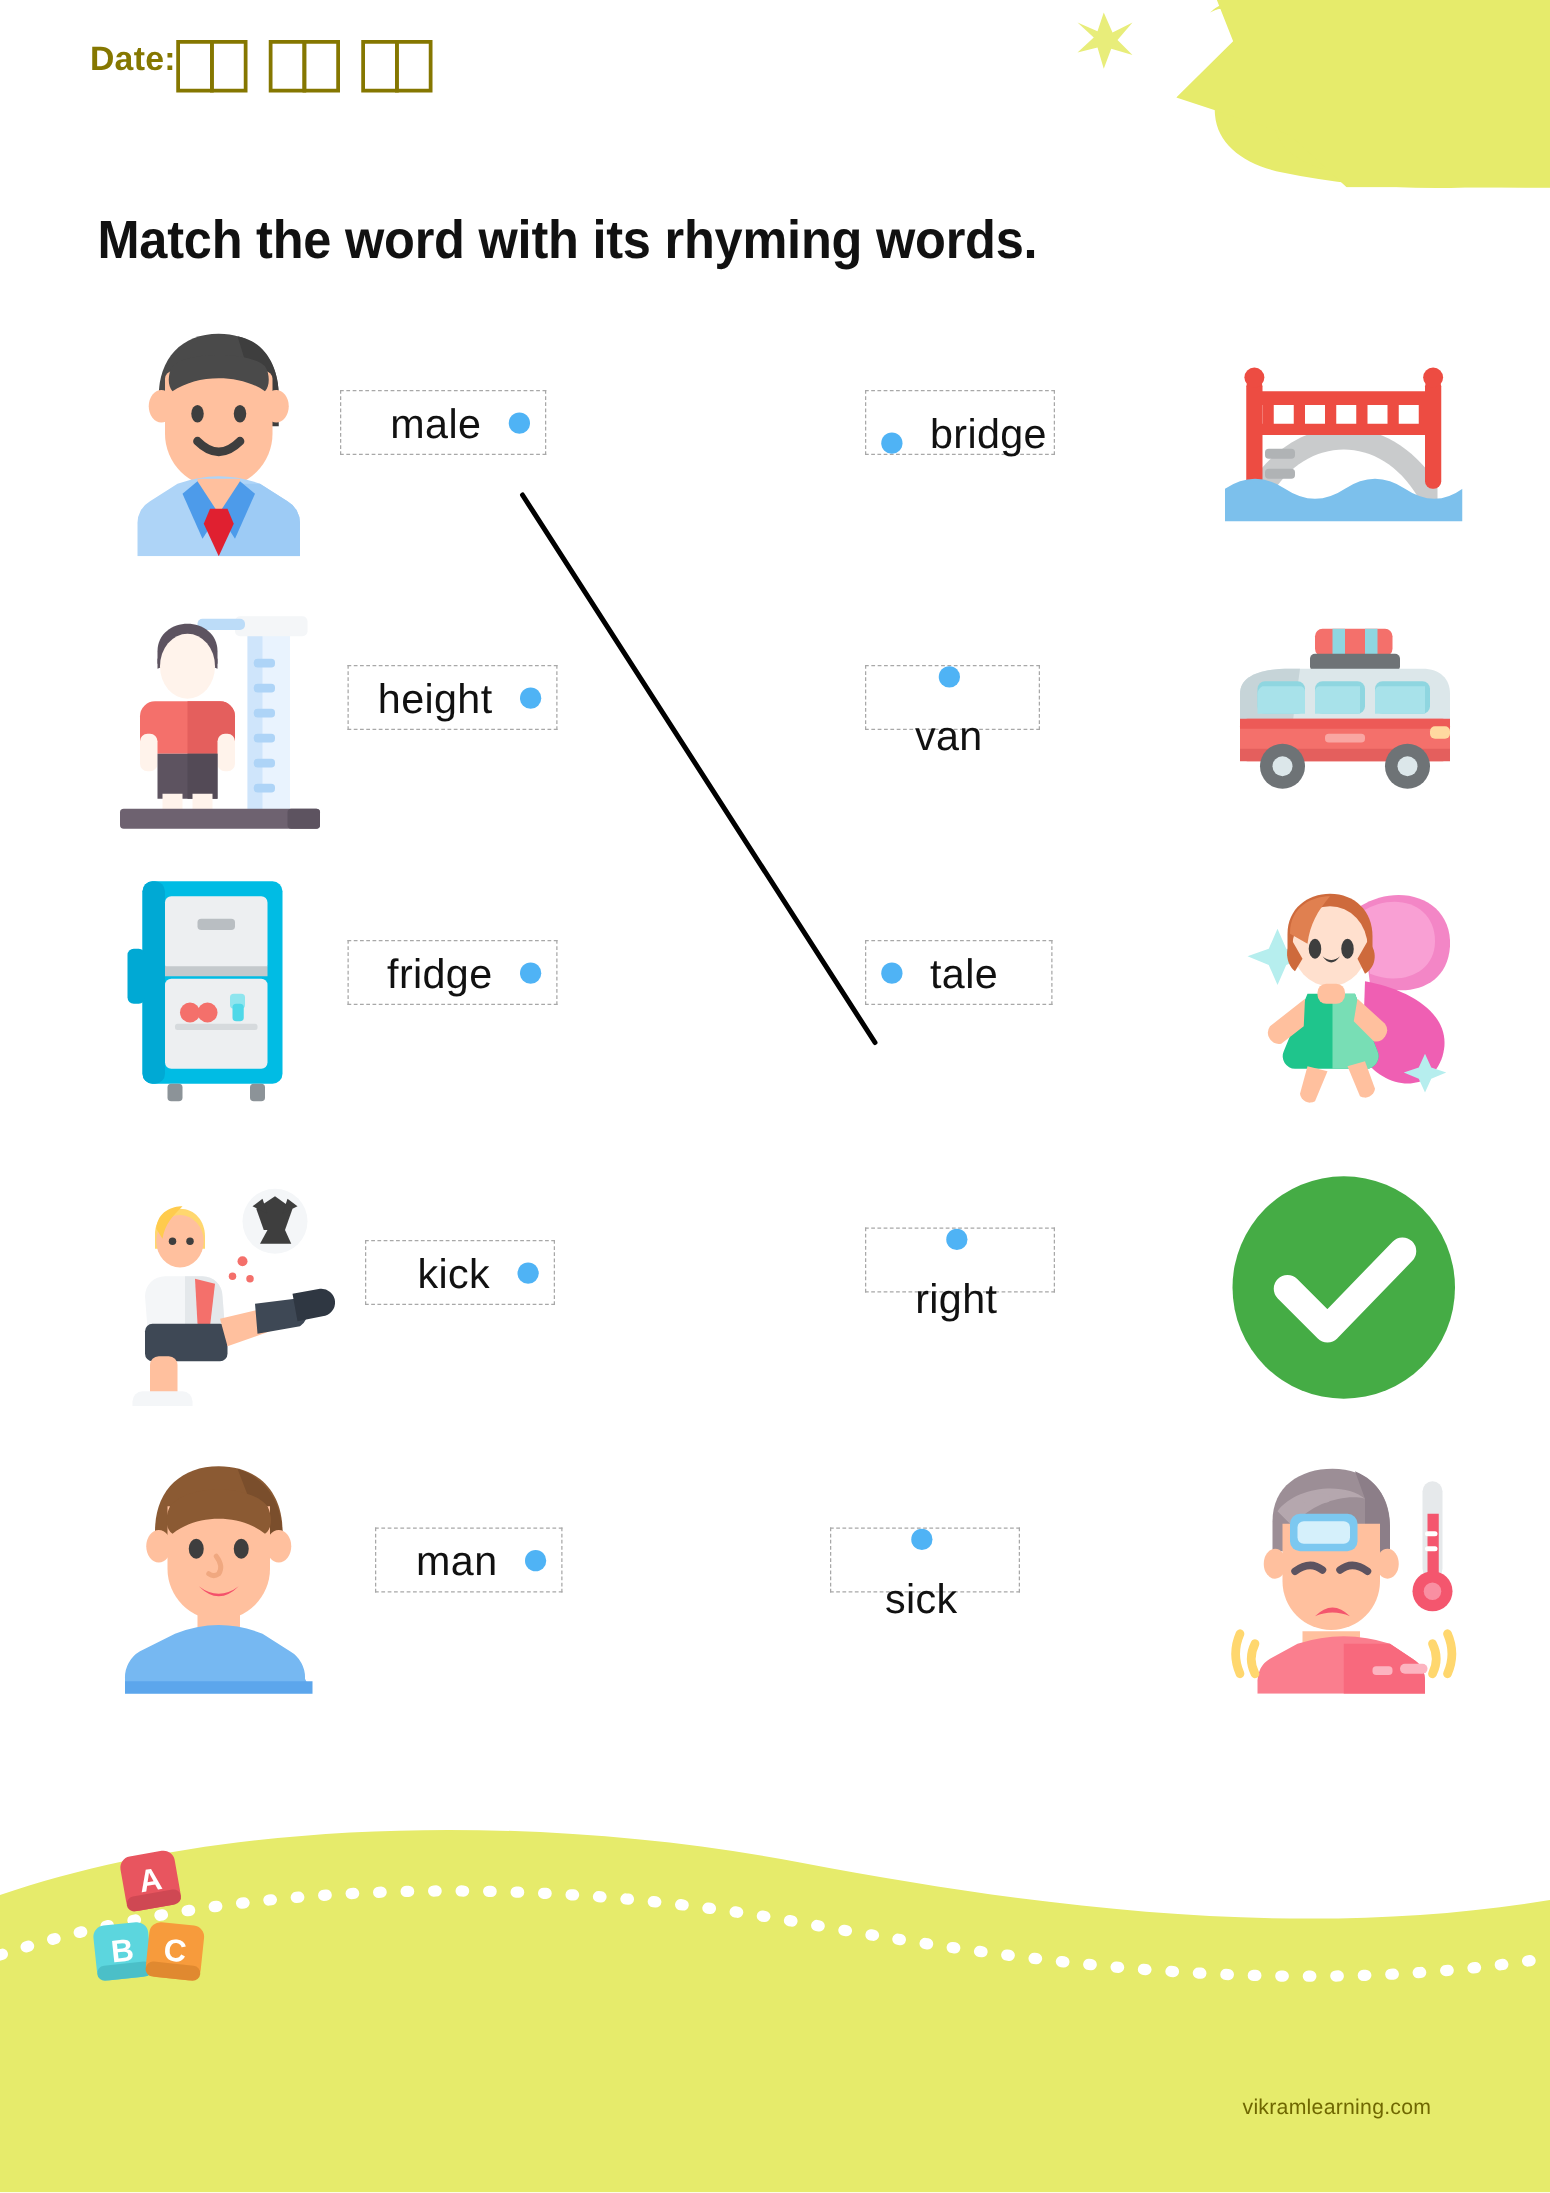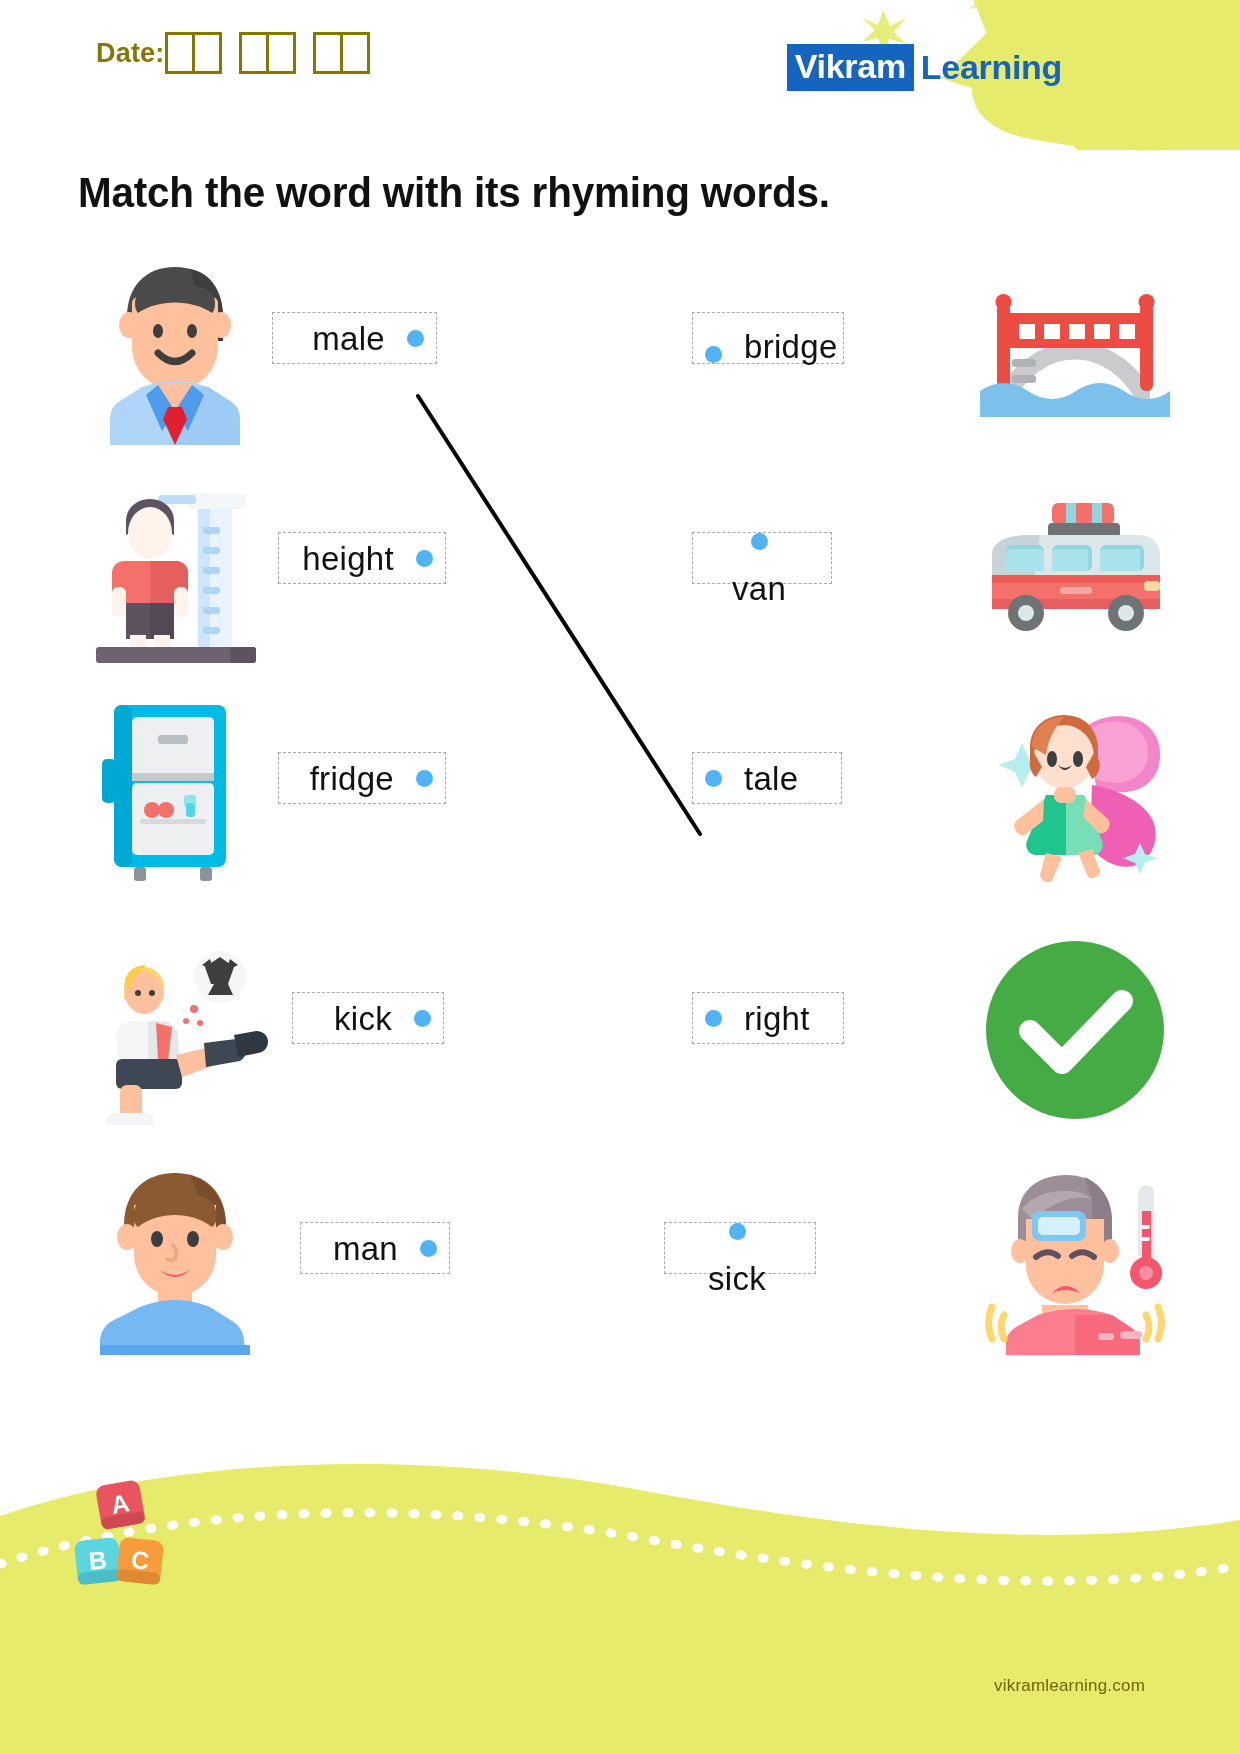--- a/index.html
+++ b/index.html
@@ -7,21 +7,21 @@
     width: 1240px; height: 1754px;
     background: #ffffff;
     font-family: "Liberation Sans", sans-serif;
     overflow: hidden;
   }
   .page { position: relative; width: 1240px; height: 1754px; background:#fff; }
 
   
   .header { position:absolute; top:0; left:0; width:1240px; height:170px; }
 
-  .date-row { position:absolute; left:72px; top:32px; display:flex; align-items:center; gap:0;margin-left:24px; }
+  .date-row { position:absolute; left:72px; top:32px; display:flex; gap:0; }
   .date-label { font-size:27px; font-weight:bold; color:#857700; letter-spacing:.2px; }
   .date-groups { display:flex; gap:17px; }
   .date-pair { display:flex; }
   .date-cell { width:30px; height:42px; border:3px solid #857700; }
   .date-cell + .date-cell { border-left-width:3px; margin-left:-3px; }
 
   .logo-blob { position:absolute; right:0; top:0; width:420px; height:150px; overflow:visible; }
   .logo-text { position:absolute; right:178px; top:44px; display:flex; align-items:center; font-size:34px; font-weight:bold; }
   .logo-brand { background:#1565C0; color:#ffffff; padding:3px 8px 5px 8px; letter-spacing:-.3px; }
   .logo-word  { color:#1565C0; padding-left:7px; letter-spacing:-.3px; }
@@ -96,24 +96,20 @@
           <span class="date-cell"></span>
           <span class="date-cell"></span>
         </span>
         <span class="date-pair">
           <span class="date-cell"></span>
           <span class="date-cell"></span>
         </span>
       </span>
     </div>
 
-    <div class="logo-text">
-      <span class="logo-brand">Vikram</span>
-      <span class="logo-word">Learning</span>
-    </div>
   </div>
 
   <div class="title">Match the word with its rhyming words.</div>
 
   <div class="board">
 
     <div class="row" style="top:0px;">
 
       <svg class="pic left" viewBox="0 0 190 190">
         <path d="M95,12 C125,12 143,32 143,62 L143,82 L47,82 L47,62 C47,32 65,12 95,12 Z" fill="#4A4A4A"></path>
@@ -310,21 +306,21 @@
       <div class="wordbox lcol" style="left:292px; top:62px; width:152px;">
         <span class="w">kick</span>
         <span class="dot"></span>
       </div>
 
       <svg class="pic right" viewBox="0 0 190 190">
         <circle cx="95" cy="95" r="89" fill="#45AC45"></circle>
         <path d="M50,96 L82,128 L142,66" stroke="#FFFFFF" stroke-width="22" fill="none" stroke-linecap="round" stroke-linejoin="round"></path>
       </svg>
 
-      <div class="wordbox rcol" style="left:692px; top:62px; width:152px;">
+      <div class="wordbox rcol" style="left:692px; top:52px; width:152px;flex-direction:column;">
         <span class="dot"></span>
         <span class="w">right</span>
       </div>
     </div>
 
     <div class="row" style="top:910px;">
 
       <svg class="pic left" viewBox="0 0 190 190">
         <path d="M95,8 C126,8 146,28 146,60 L146,76 L44,76 L44,60 C44,28 64,8 95,8 Z" fill="#8B5A33"></path>
         <path d="M110,10 C134,18 146,38 146,64 L146,80 L120,80 L120,36 Z" fill="#7A4E2C"></path>

